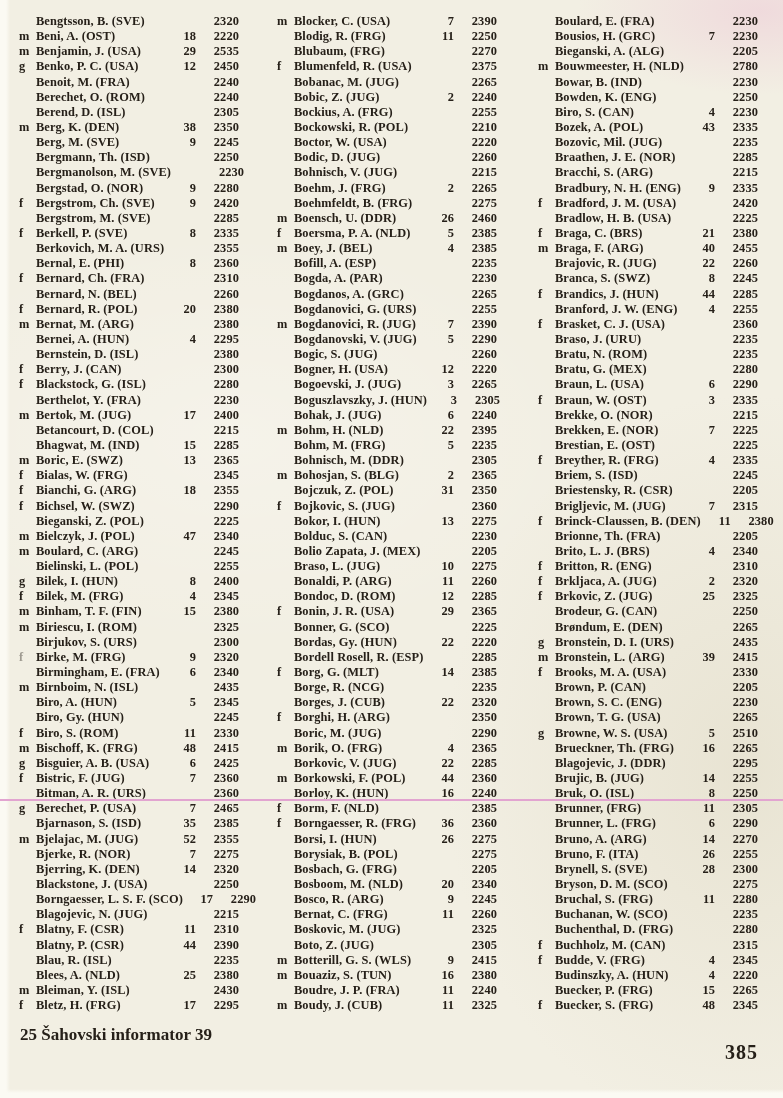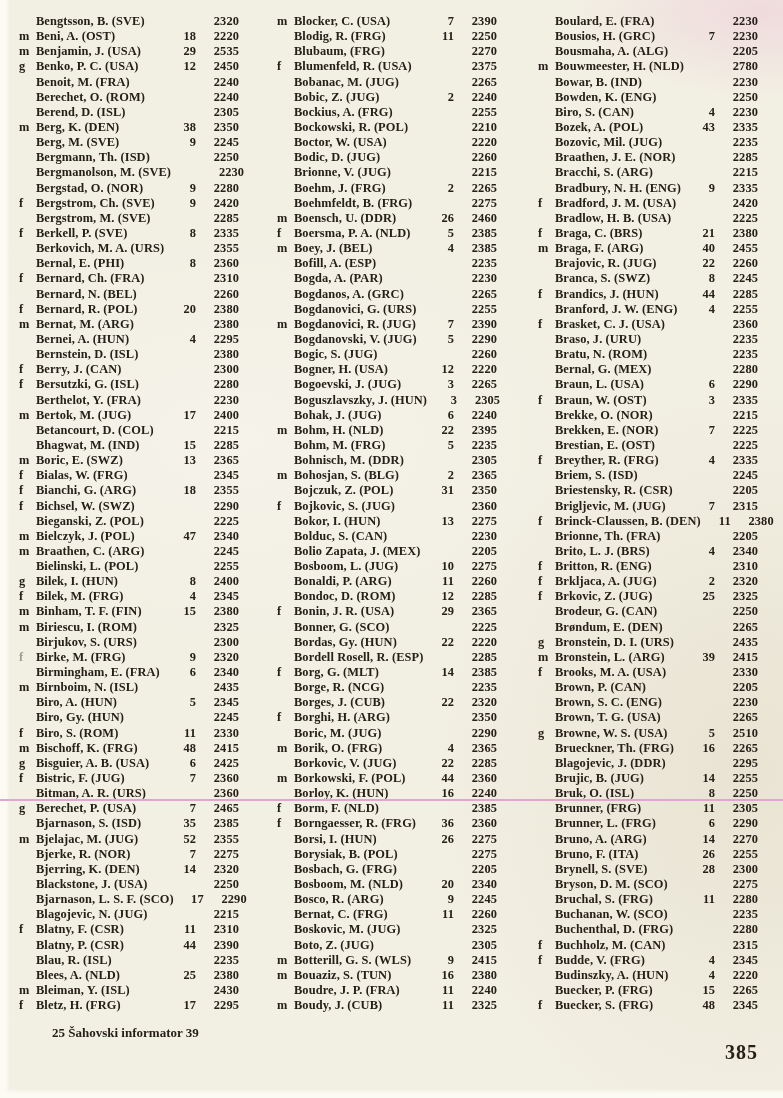--- a/index.html
+++ b/index.html
@@ -19,21 +19,21 @@
   .col-0 { left:19px; }
   .col-1 { left:277px; }
   .col-2 { left:538px; }
   .row { display:flex; height:15.15px; line-height:15.15px; font-size:12.4px; font-weight:bold; letter-spacing:0.1px; }
   .t { width:17px; flex:none; }
   .t.faint { opacity:0.4; }
   .n { flex:1 1 auto; white-space:nowrap; overflow:visible; }
   .g { width:30px; flex:none; text-align:right; background:transparent; }
   .r { width:43px; flex:none; text-align:right; }
   .divider { position:absolute; left:0; top:799px; width:783px; height:2px; background:#e2a4d0; }
-  .footer-imprint { position:absolute; left:20px; top:1025px; font-size:13px; font-weight:bold;margin-left:32px; }
+  .footer-imprint { position:absolute; left:20px; top:1025px; font-size:17px; font-weight:bold; }
   .page-number { position:absolute; right:25px; top:1041px; font-size:20px; font-weight:bold; letter-spacing:1px; }
 </style>
 </head>
 <body>
 
 <div class="page">
   <div class="col col-0">
       <div class="row">
         <span class="t"></span>
         <span class="n">Bengtsson, B. (SVE)</span>
@@ -173,21 +173,21 @@
         <span class="r">2380</span>
       </div>
       <div class="row">
         <span class="t">f</span>
         <span class="n">Berry, J. (CAN)</span>
         <span class="g"></span>
         <span class="r">2300</span>
       </div>
       <div class="row">
         <span class="t">f</span>
-        <span class="n">Bersutzki, G. (ISL)</span>
+        <span class="n">Blackstock, G. (ISL)</span>
         <span class="g"></span>
         <span class="r">2280</span>
       </div>
       <div class="row">
         <span class="t"></span>
         <span class="n">Berthelot, Y. (FRA)</span>
         <span class="g"></span>
         <span class="r">2230</span>
       </div>
       <div class="row">
@@ -239,21 +239,21 @@
         <span class="r">2225</span>
       </div>
       <div class="row">
         <span class="t">m</span>
         <span class="n">Bielczyk, J. (POL)</span>
         <span class="g">47</span>
         <span class="r">2340</span>
       </div>
       <div class="row">
         <span class="t">m</span>
-        <span class="n">Braathen, C. (ARG)</span>
+        <span class="n">Boulard, C. (ARG)</span>
         <span class="g"></span>
         <span class="r">2245</span>
       </div>
       <div class="row">
         <span class="t"></span>
         <span class="n">Bielinski, L. (POL)</span>
         <span class="g"></span>
         <span class="r">2255</span>
       </div>
       <div class="row">
@@ -377,21 +377,21 @@
         <span class="r">2320</span>
       </div>
       <div class="row">
         <span class="t"></span>
         <span class="n">Blackstone, J. (USA)</span>
         <span class="g"></span>
         <span class="r">2250</span>
       </div>
       <div class="row">
         <span class="t"></span>
-        <span class="n">Bjarnason, L. S. F. (SCO)</span>
+        <span class="n">Borngaesser, L. S. F. (SCO)</span>
         <span class="g">17</span>
         <span class="r">2290</span>
       </div>
       <div class="row">
         <span class="t"></span>
         <span class="n">Blagojevic, N. (JUG)</span>
         <span class="g"></span>
         <span class="r">2215</span>
       </div>
       <div class="row">
@@ -487,21 +487,21 @@
         <span class="r">2220</span>
       </div>
       <div class="row">
         <span class="t"></span>
         <span class="n">Bodic, D. (JUG)</span>
         <span class="g"></span>
         <span class="r">2260</span>
       </div>
       <div class="row">
         <span class="t"></span>
-        <span class="n">Brionne, V. (JUG)</span>
+        <span class="n">Bohnisch, V. (JUG)</span>
         <span class="g"></span>
         <span class="r">2215</span>
       </div>
       <div class="row">
         <span class="t"></span>
         <span class="n">Boehm, J. (FRG)</span>
         <span class="g">2</span>
         <span class="r">2265</span>
       </div>
       <div class="row">
@@ -643,21 +643,21 @@
         <span class="r">2230</span>
       </div>
       <div class="row">
         <span class="t"></span>
         <span class="n">Bolio Zapata, J. (MEX)</span>
         <span class="g"></span>
         <span class="r">2205</span>
       </div>
       <div class="row">
         <span class="t"></span>
-        <span class="n">Bosboom, L. (JUG)</span>
+        <span class="n">Braso, L. (JUG)</span>
         <span class="g">10</span>
         <span class="r">2275</span>
       </div>
       <div class="row">
         <span class="t"></span>
         <span class="n">Bonaldi, P. (ARG)</span>
         <span class="g">11</span>
         <span class="r">2260</span>
       </div>
       <div class="row">
@@ -837,21 +837,21 @@
         <span class="r">2230</span>
       </div>
       <div class="row">
         <span class="t"></span>
         <span class="n">Bousios, H. (GRC)</span>
         <span class="g">7</span>
         <span class="r">2230</span>
       </div>
       <div class="row">
         <span class="t"></span>
-        <span class="n">Bousmaha, A. (ALG)</span>
+        <span class="n">Bieganski, A. (ALG)</span>
         <span class="g"></span>
         <span class="r">2205</span>
       </div>
       <div class="row">
         <span class="t">m</span>
         <span class="n">Bouwmeester, H. (NLD)</span>
         <span class="g"></span>
         <span class="r">2780</span>
       </div>
       <div class="row">
@@ -963,21 +963,21 @@
         <span class="r">2235</span>
       </div>
       <div class="row">
         <span class="t"></span>
         <span class="n">Bratu, N. (ROM)</span>
         <span class="g"></span>
         <span class="r">2235</span>
       </div>
       <div class="row">
         <span class="t"></span>
-        <span class="n">Bernal, G. (MEX)</span>
+        <span class="n">Bratu, G. (MEX)</span>
         <span class="g"></span>
         <span class="r">2280</span>
       </div>
       <div class="row">
         <span class="t"></span>
         <span class="n">Braun, L. (USA)</span>
         <span class="g">6</span>
         <span class="r">2290</span>
       </div>
       <div class="row">

